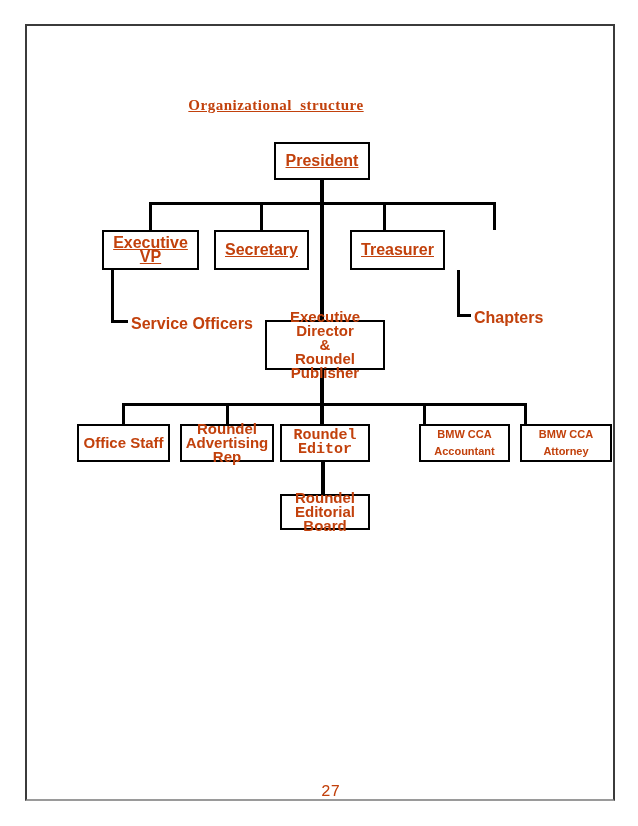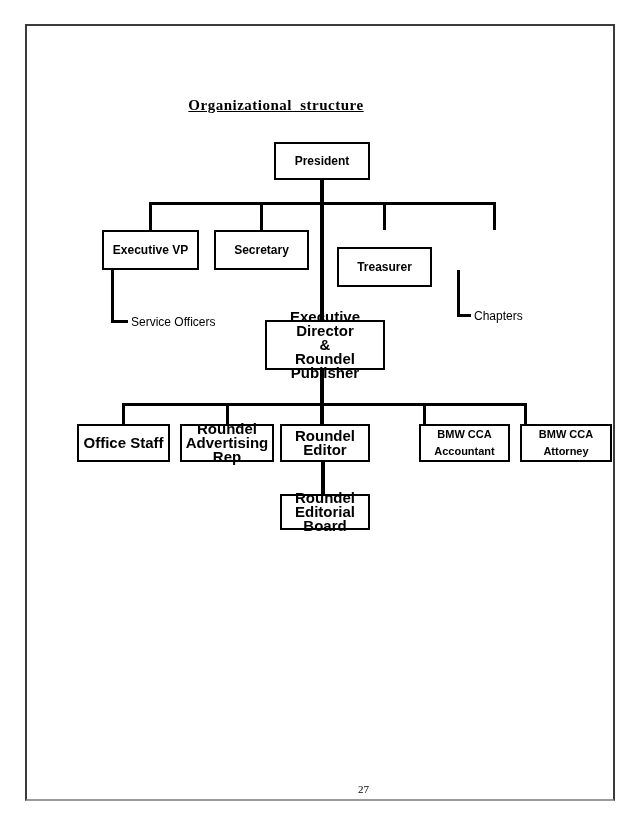--- a/index.html
+++ b/index.html
@@ -1,32 +1,32 @@
 <!DOCTYPE html>
 <html><head>
 <meta charset="utf-8">
 <style>
   html,body{margin:0;padding:0;background:#fff;}
   #page{position:relative;width:638px;height:826px;background:#fff;overflow:hidden;
-        font-family:"Liberation Sans",sans-serif;color:#000000;}
+        font-family:"Liberation Sans",sans-serif;color:#c2410c;}
   #sheet{position:absolute;left:25px;top:24px;width:586px;height:773px;
          border:2px solid #3b3b3b;border-bottom-color:#9a9a9a;background:#fff;}
   .title{position:absolute;left:0;top:71px;width:498px;text-align:center;
          font-family:"Liberation Serif",serif;font-weight:bold;font-size:15px;
          text-decoration:underline;letter-spacing:.5px;word-spacing:4px;}
   .node{position:absolute;box-sizing:border-box;border:2px solid #000;background:#fff;
         display:flex;align-items:center;justify-content:center;text-align:center;
         font-weight:bold;white-space:pre-line;}
-  .fs12{font-size:12px;line-height:14px;}
+  .fs12{font-size:16px;line-height:14px;text-decoration:underline;}
   .fs11{font-size:15px;line-height:14px;}
   .bmw{font-size:11px;line-height:17px;margin-left:40px;}
   .line{position:absolute;background:#000;}
-  .sublabel{position:absolute;font-size:12px;font-weight:normal;white-space:nowrap;}
-  .pagenum{position:absolute;left:294px;top:757px;width:48px;text-align:right;
-           font-family:Liberation Serif, serif;font-size:11px;}
+  .sublabel{position:absolute;font-size:16px;font-weight:bold;white-space:nowrap;}
+  .pagenum{position:absolute;left:294px;top:757px;width:48px;text-align:left;
+           font-family:Liberation Mono, monospace;font-size:16px;}
 </style>
 </head>
 <body>
 
 <div id="page">
   <div id="sheet">
 
     <div class="title">Organizational structure</div>
 
     <div class="line" style="left:293px;top:154px;width:4px;height:140px;"></div>
@@ -54,41 +54,41 @@
     <div class="node fs12" style="left:247px;top:116px;width:96px;height:38px;">
       <span>President</span>
     </div>
 
     <div class="node fs12" style="left:75px;top:204px;width:97px;height:40px;">
       <span>Executive VP</span>
     </div>
     <div class="node fs12" style="left:187px;top:204px;width:95px;height:40px;">
       <span>Secretary</span>
     </div>
-    <div class="node fs12" style="left:310px;top:204px;width:95px;height:40px;margin-top:17px;">
+    <div class="node fs12" style="left:323px;top:204px;width:95px;height:40px;">
       <span>Treasurer</span>
     </div>
 
     <div class="sublabel" style="left:104px;top:289px;">Service Officers</div>
     <div class="sublabel" style="left:447px;top:283px;text-align:right;">Chapters</div>
 
     <div class="node fs11" style="left:238px;top:294px;width:120px;height:50px;">
       <span>Executive Director
 &amp;
 Roundel Publisher</span>
     </div>
 
     <div class="node fs11" style="left:50px;top:398px;width:93px;height:38px;">
       <span>Office Staff</span>
     </div>
     <div class="node fs11" style="left:153px;top:398px;width:94px;height:38px;">
       <span>Roundel
 Advertising Rep</span>
     </div>
-    <div class="node fs11" style="left:253px;top:398px;width:90px;height:38px;">
+    <div class="node fs11" style="left:253px;top:398px;width:90px;height:38px;font-family:Liberation Mono, monospace;">
       <span>Roundel Editor</span>
     </div>
     <div class="node bmw" style="left:352px;top:398px;width:91px;height:38px;">
       <span>BMW CCA
 Accountant</span>
     </div>
     <div class="node bmw" style="left:453px;top:398px;width:92px;height:38px;">
       <span>BMW CCA
 Attorney</span>
     </div>

